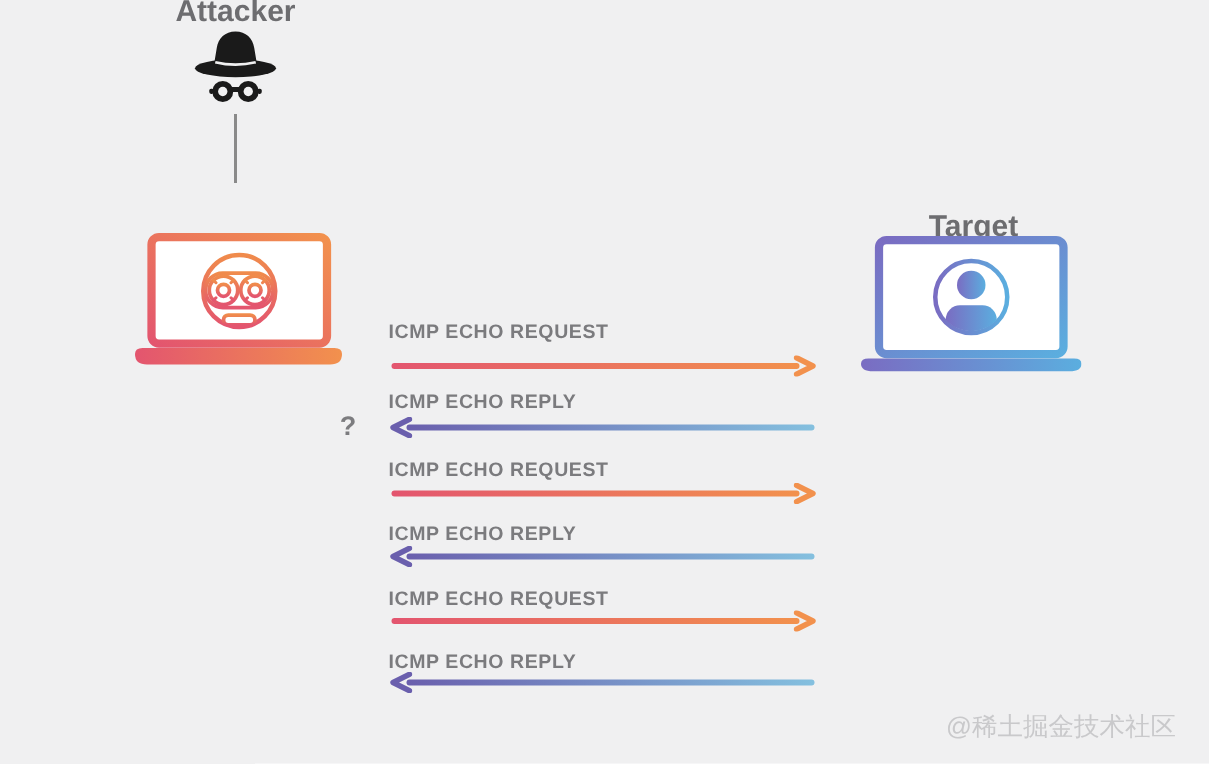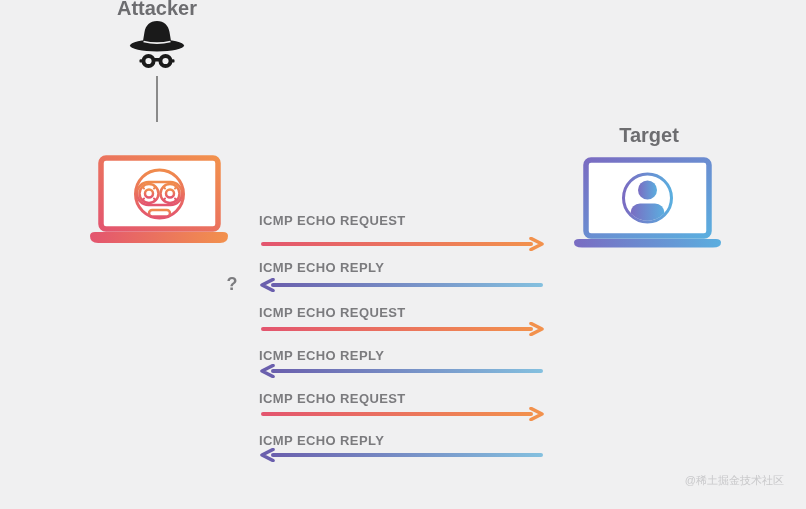--- a/index.html
+++ b/index.html
@@ -51,21 +51,21 @@
     position:absolute;
     left:222px; top:274px;
     width:20px; text-align:center;
     font-size:18px; font-weight:700;
     color: var(--question-mark-text, #7C7C7F);
   }
   .watermark {
     position:absolute;
     left:560px; top:473px; width:224px;
     text-align:right;
-    font-size:11px;
+    font-size:17px;
     color: var(--watermark-text, #C9C9CB);
   }
   .abs { position:absolute; }
 </style>
 </head>
 <body>
 
 <div class="canvas">
 
   <div class="node-label" style="left:77px; top:-3px;">Attacker</div>
@@ -111,21 +111,21 @@
       <circle cx="59" cy="38.5" r="9.5" fill="#fff" stroke="url(#bi)" stroke-width="2.5"></circle>
       <circle cx="80" cy="38.5" r="9.5" fill="#fff" stroke="url(#bi)" stroke-width="2.5"></circle>
       <circle cx="59" cy="38.5" r="4" fill="none" stroke="url(#bi)" stroke-width="2.5"></circle>
       <circle cx="80" cy="38.5" r="4" fill="none" stroke="url(#bi)" stroke-width="2.5"></circle>
       <path d="M54 33.5 l-1.6 -1.6 M64 33.5 l1.6 -1.6 M54 43.5 l-1.6 1.6 M64 43.5 l1.6 1.6
                M75 33.5 l-1.6 -1.6 M85 33.5 l1.6 -1.6 M75 43.5 l-1.6 1.6 M85 43.5 l1.6 1.6" stroke="url(#bi)" stroke-width="2" stroke-linecap="round"></path>
       <rect x="59" y="55" width="21" height="6.5" rx="3.25" fill="#fff" stroke="url(#bi)" stroke-width="2.5"></rect>
     </g>
   </svg>
 
-  <div class="node-label" style="left:569px; top:124px;">Target</div>
+  <div class="node-label" style="left:569px; top:140px;">Target</div>
 
   <svg class="abs" style="left:574px; top:157px;" width="147" height="91" viewBox="0 0 147 91">
     <defs>
       <linearGradient id="tf" x1="0" y1="0" x2="1" y2="1">
         <stop offset="0" stop-color="#7A6CC2"></stop>
           <stop offset="1" stop-color="#5BAEDF"></stop>
       </linearGradient>
       <linearGradient id="ti" x1="0" y1="0" x2="1" y2="0">
         <stop offset="0" stop-color="#7A6CC2"></stop>
           <stop offset="1" stop-color="#5BAEDF"></stop>

